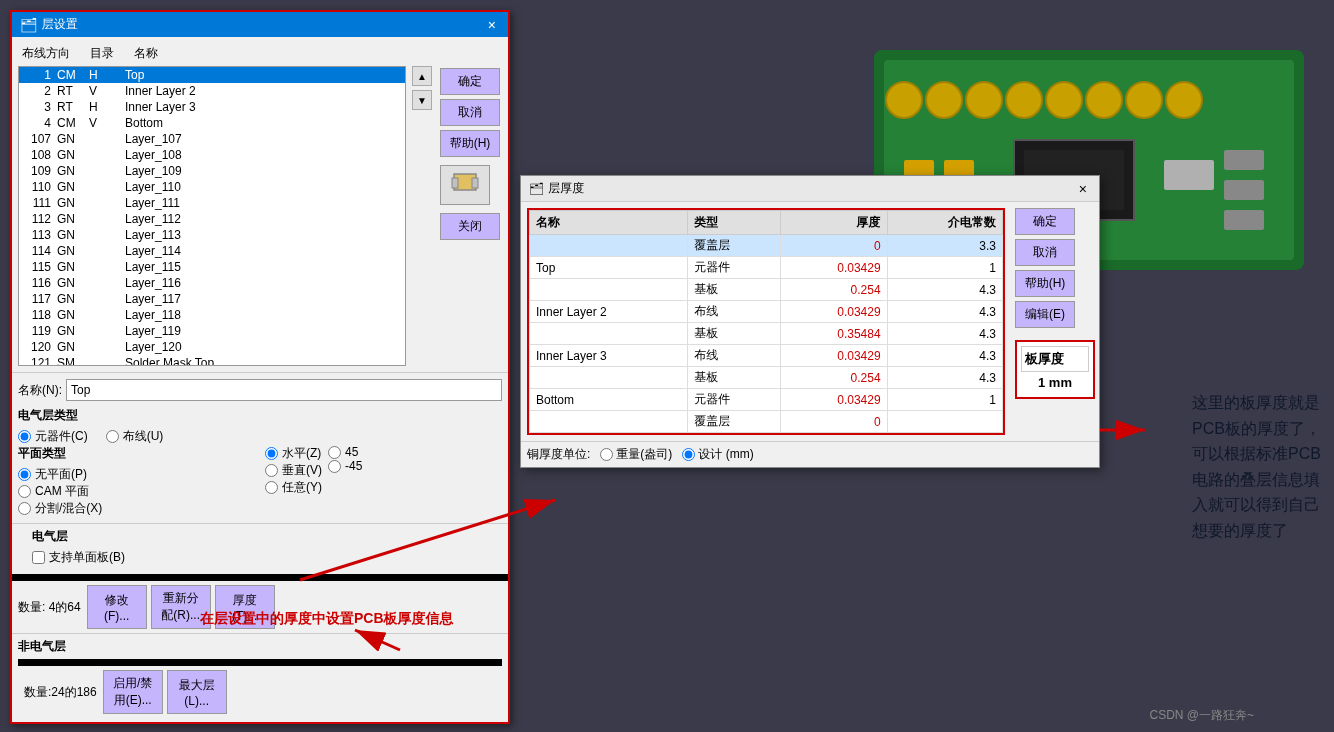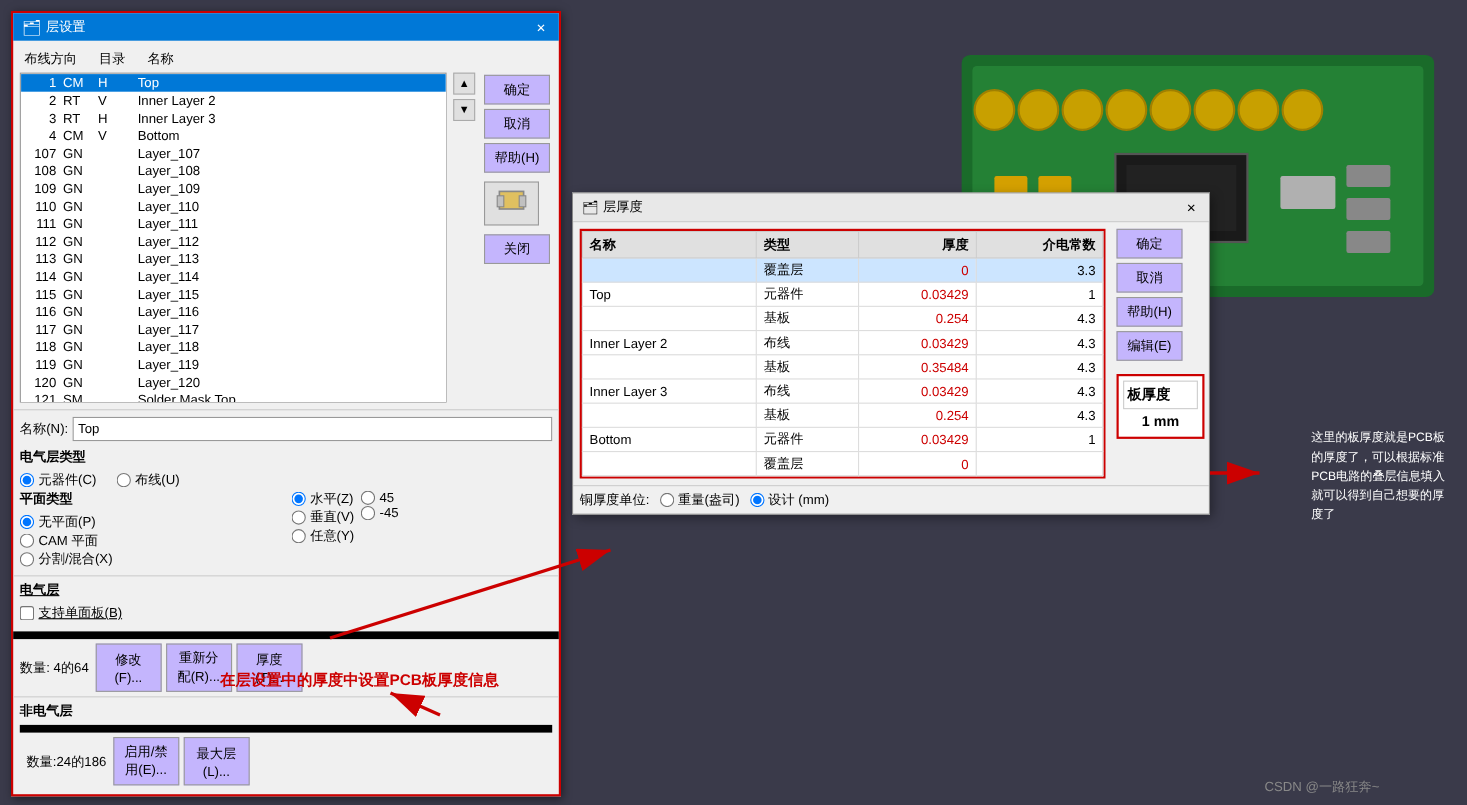--- a/index.html
+++ b/index.html
@@ -225,23 +225,22 @@
       font-size: 12px;
       border-top: 7px solid #000000;
     }
 
     .bottom-btns {
       display: flex;
       gap: 4px;
     }
 
     .electric-section {
-      padding: 4px 6px;
+      padding: 4px 20px;
       border-top: 1px solid #ccc;
-      text-decoration: underline;
     }
 
     
     .thickness-dialog {
       position: absolute;
       top: 175px;
       left: 520px;
       width: 580px;
       background: #f0f0f0;
       border: 1px solid #888;
@@ -774,21 +773,21 @@
       <span>重量(盎司)</span>
     </label>
     <label style="display:flex;align-items:center;gap:3px;">
       <input type="radio" name="copperUnit" checked="" style="">
       <span>设计 (mm)</span>
     </label>
   </div>
 </div>
 
 <div style="position:absolute;right:12px;top:390px;width:130px;">
-  <p class="annotation-text" style="color:#ffffff;font-size:11px;line-height:1.6;">这里的板厚度就是PCB板的厚度了，可以根据标准PCB电路的叠层信息填入就可以得到自己想要的厚度了</p>
+  <p class="annotation-text" style="color:#0f172a;font-size:16px;line-height:1.6;">这里的板厚度就是PCB板的厚度了，可以根据标准PCB电路的叠层信息填入就可以得到自己想要的厚度了</p>
 </div>
 
 <div class="bottom-annotation">
   <span>在层设置中的厚度中设置PCB板厚度信息</span>
 </div>
 
 <div class="csdn-watermark">
   <span>CSDN @一路狂奔~</span>
 </div>
 

